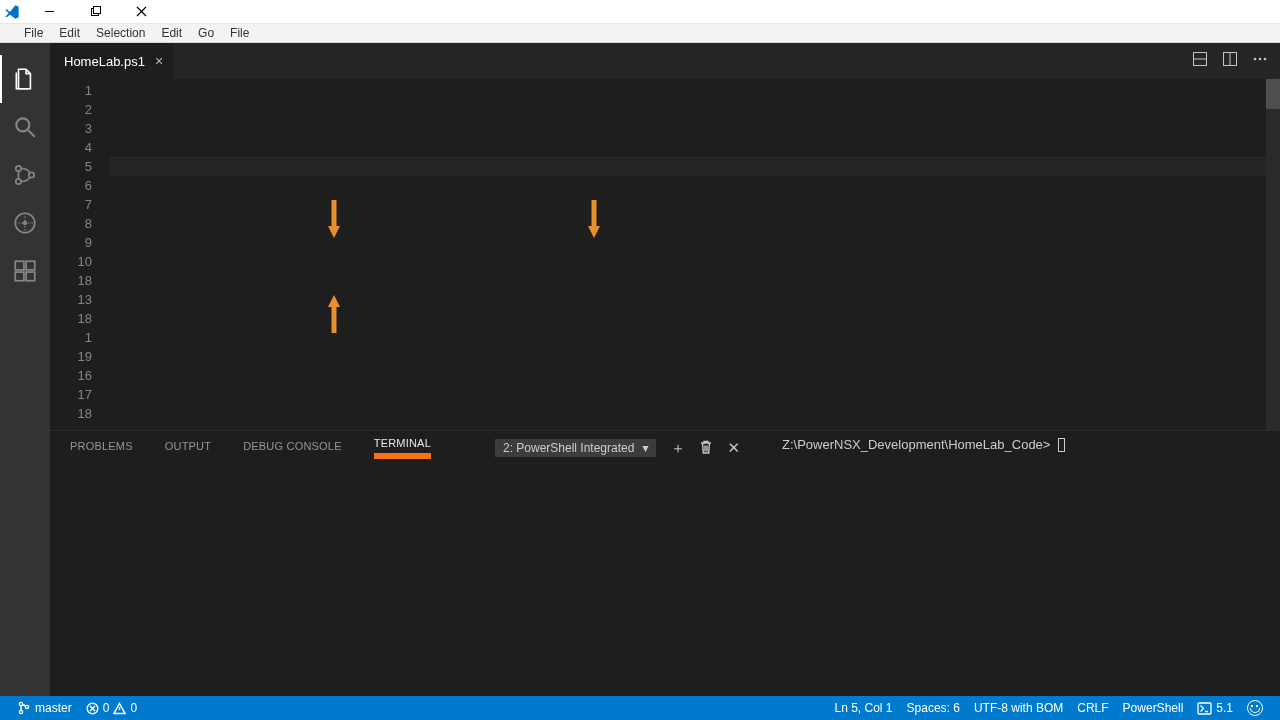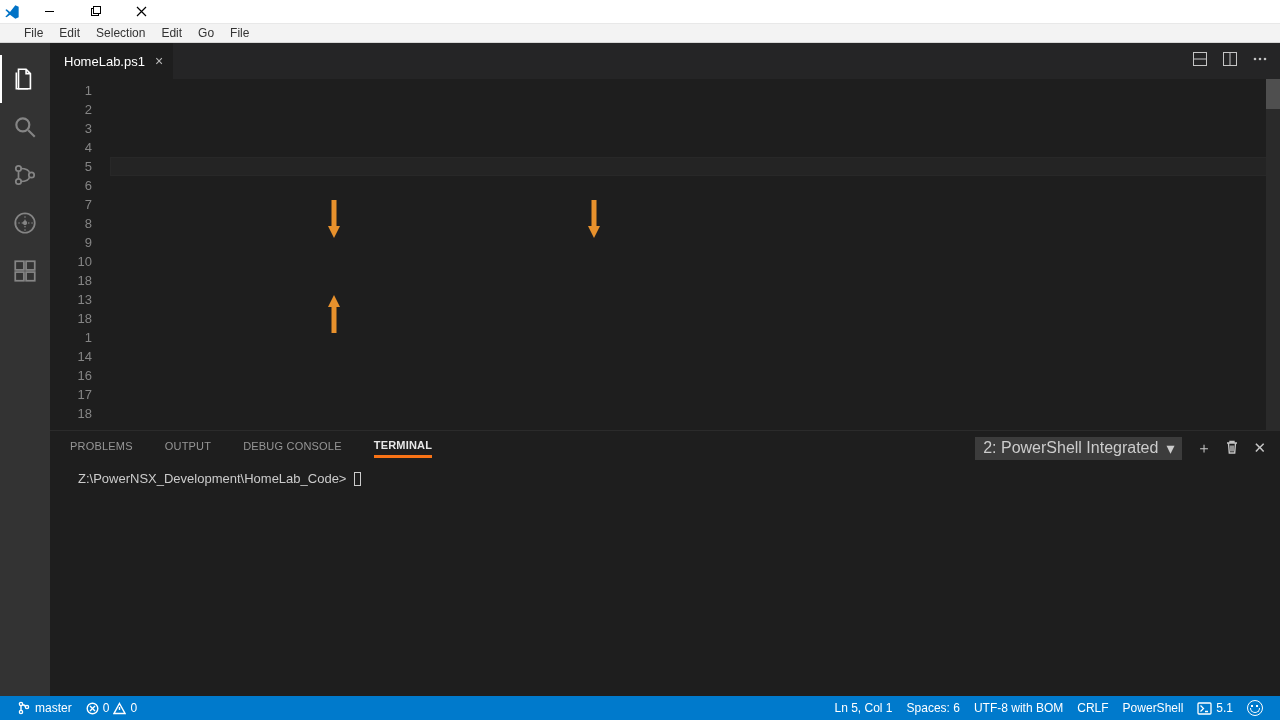--- a/index.html
+++ b/index.html
@@ -49,27 +49,27 @@
 
 
 .arrow { position: absolute; width: 10px; height: 40px; z-index: 3; }
 .arrow svg { display: block; }
 
 
 .scrollregion { position: absolute; top: 0; right: 0; bottom: 0; width: 14px; background: #2a2a2a; }
 .scrollthumb { position: absolute; top: 0; right: 0; width: 14px; height: 30px; background: #4f4f4f; }
 
 
-.panel { height: 266px; background: #1e1e1e; border-top: 1px solid #2b2b2b; display: flex; flex-direction: column; }
+.panel { height: 266px; background: #1e1e1e; border-top: 1px solid #2b2b2b; display: flex; flex-direction: row; }
 .panel-tabs { height: 34px; display: flex; align-items: center; padding: 0 14px 0 20px; gap: 32px; }
 .panel-tab { font-size: 11px; color: #969696; letter-spacing: 0.2px; cursor: pointer; padding-bottom: 4px; }
-.panel-tab.active { color: #e7e7e7; border-bottom: 3px solid #f97316; font-weight: bold; }
+.panel-tab.active { color: #e7e7e7; border-bottom: 6px solid #f97316; }
 .panel-tabs .spacer { flex: 1; }
 .panel-actions { display: flex; align-items: center; gap: 14px; }
-.terminal-select { background: #3c3c3c; color: #ccc; font-size: 16px; padding: 2px 8px; display: flex; align-items: center; gap: 8px; cursor: pointer; }
+.terminal-select { background: #3c3c3c; color: #ccc; font-size: 12px; padding: 2px 8px; display: flex; align-items: center; gap: 8px; cursor: pointer; }
 .panel-actions .picon { color: #c5c5c5; cursor: pointer; font-size: 15px; }
 
 .terminal-body { flex: 1; padding: 6px 12px 0 28px; font-family: Consolas, "Courier New", monospace; font-size: 13px; color: #ccc; }
 .terminal-body .prompt { display: flex; align-items: center; gap: 6px; }
 .terminal-cursor { display: inline-block; width: 7px; height: 14px; border: 1px solid #ccc; margin-left: 2px; }
 
 
 .statusbar { height: 24px; background: #007acc; color: #fff; display: flex; font-size: 12px; padding: 0 10px; }
 .statusbar .sb-item { display: flex; align-items: center; gap: 4px; padding: 0 7px; cursor: pointer; }
 .statusbar .sb-spacer { flex: 1; }
@@ -190,21 +190,21 @@
           <div>5</div>
           <div>6</div>
           <div>7</div>
           <div>8</div>
           <div>9</div>
           <div>10</div>
           <div>18</div>
           <div>13</div>
           <div>18</div>
           <div>1</div>
-          <div>14</div>
+          <div>19</div>
           <div>16</div>
           <div>17</div>
           <div>18</div>
       </div>
       <div class="codearea">
         <div class="current-line" style="top:78px;"></div>
         <div class="line"></div>
         <div class="line"></div>
         <div class="line"></div>
         <div class="line"></div>

